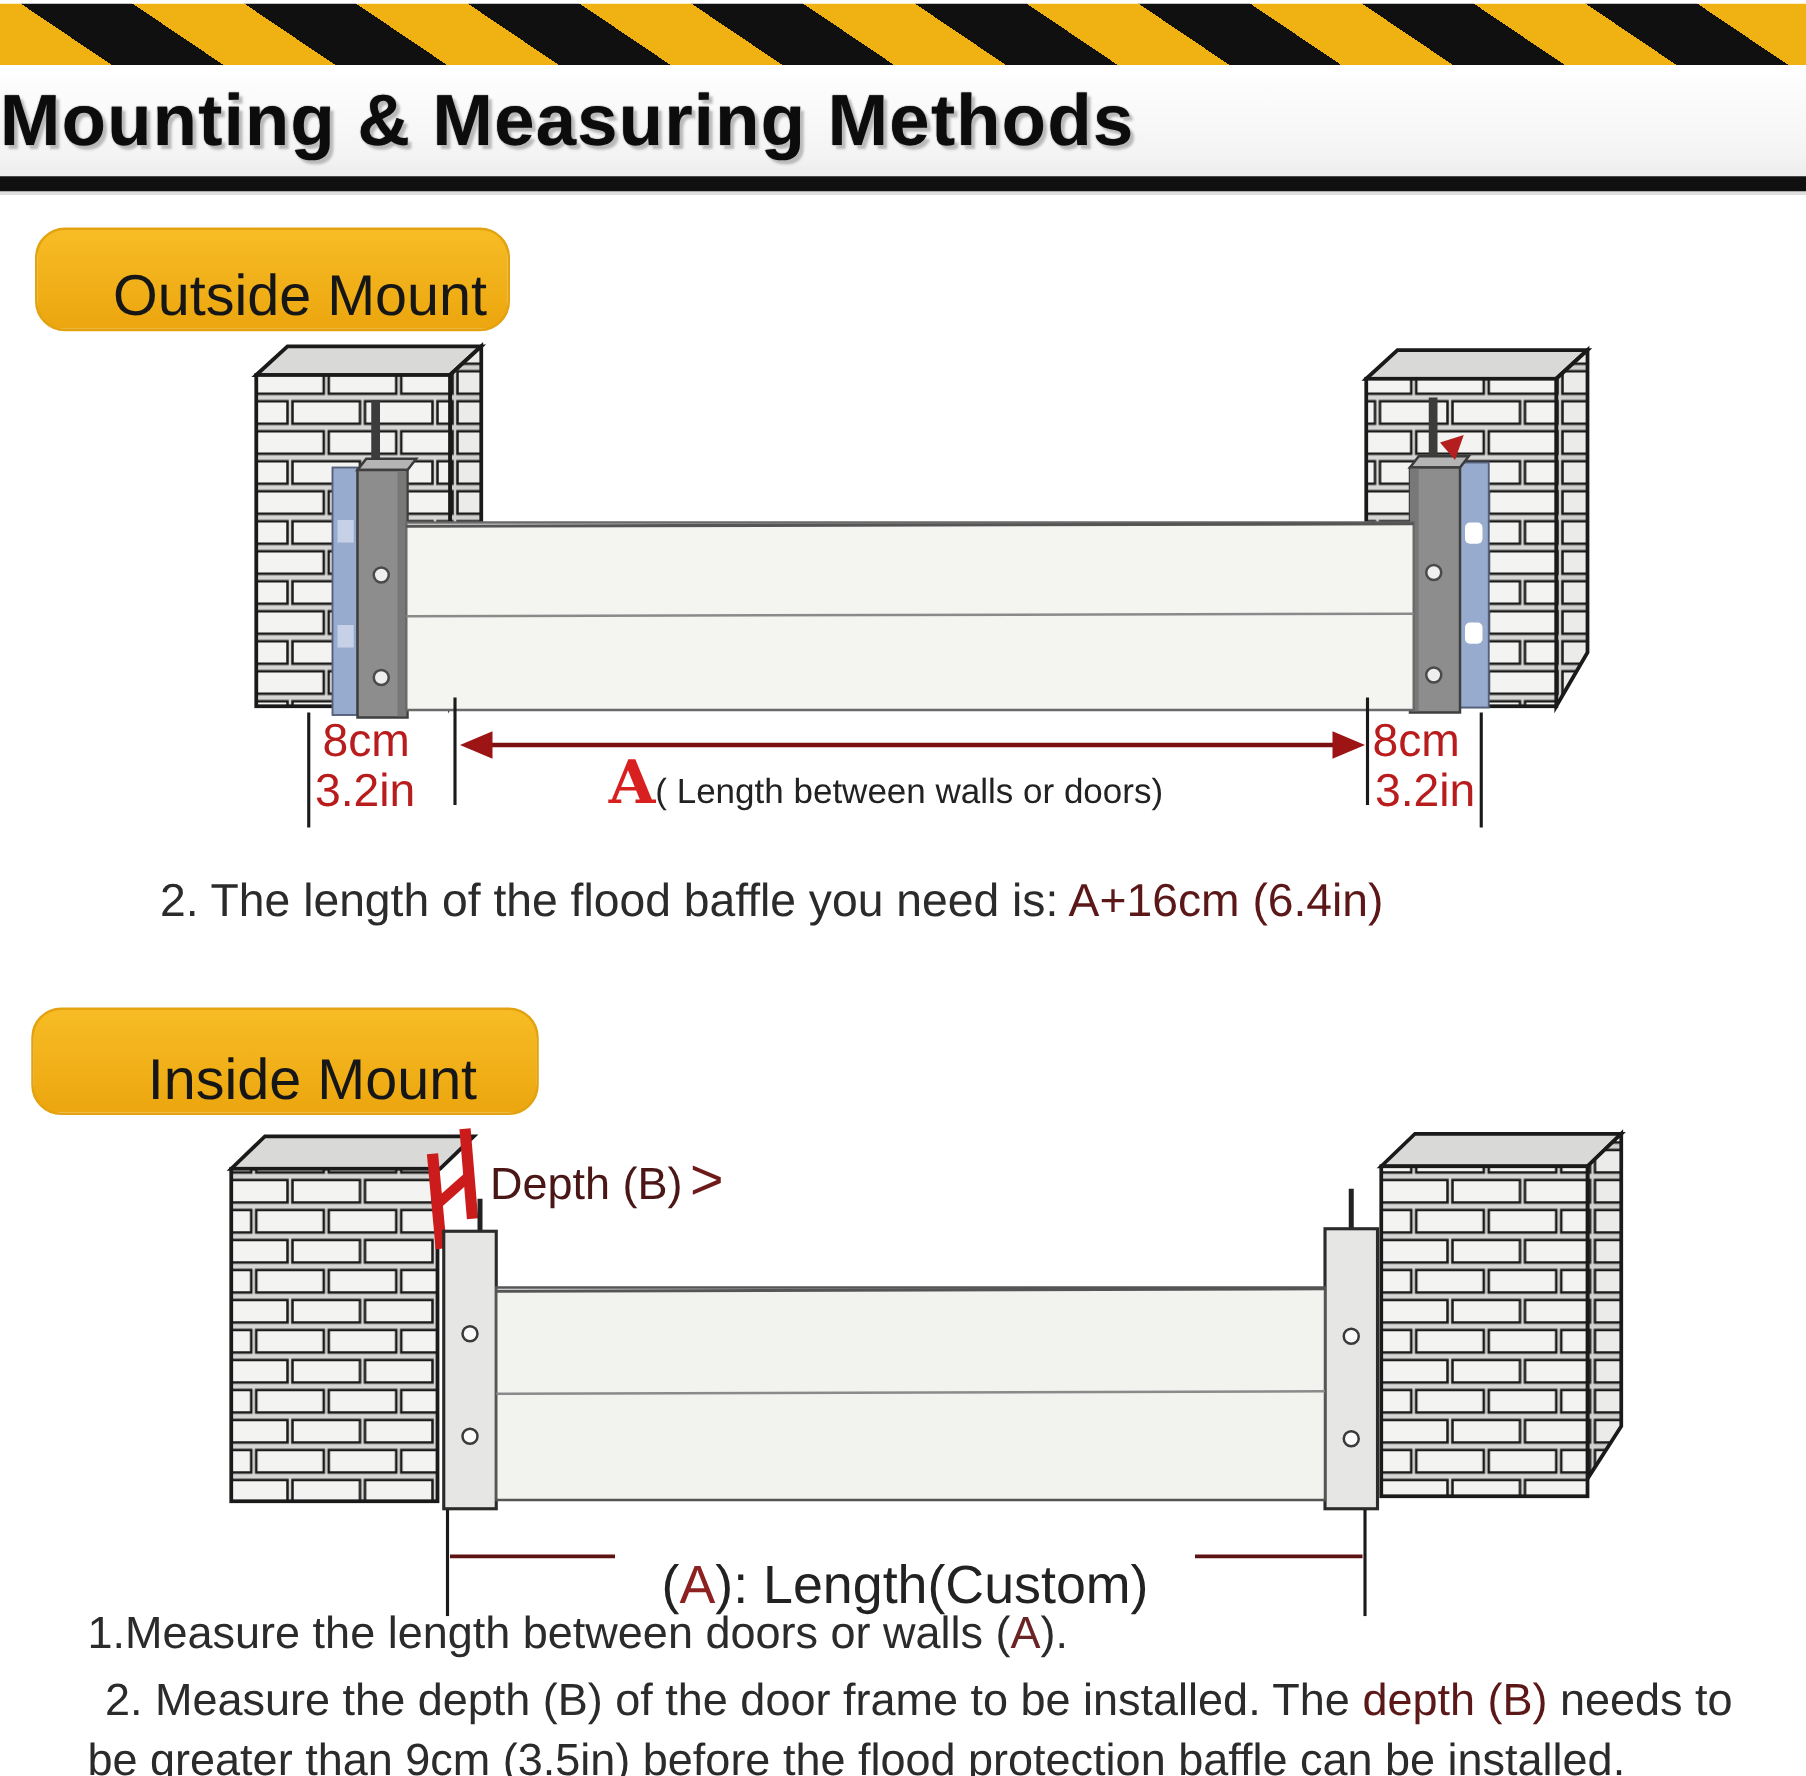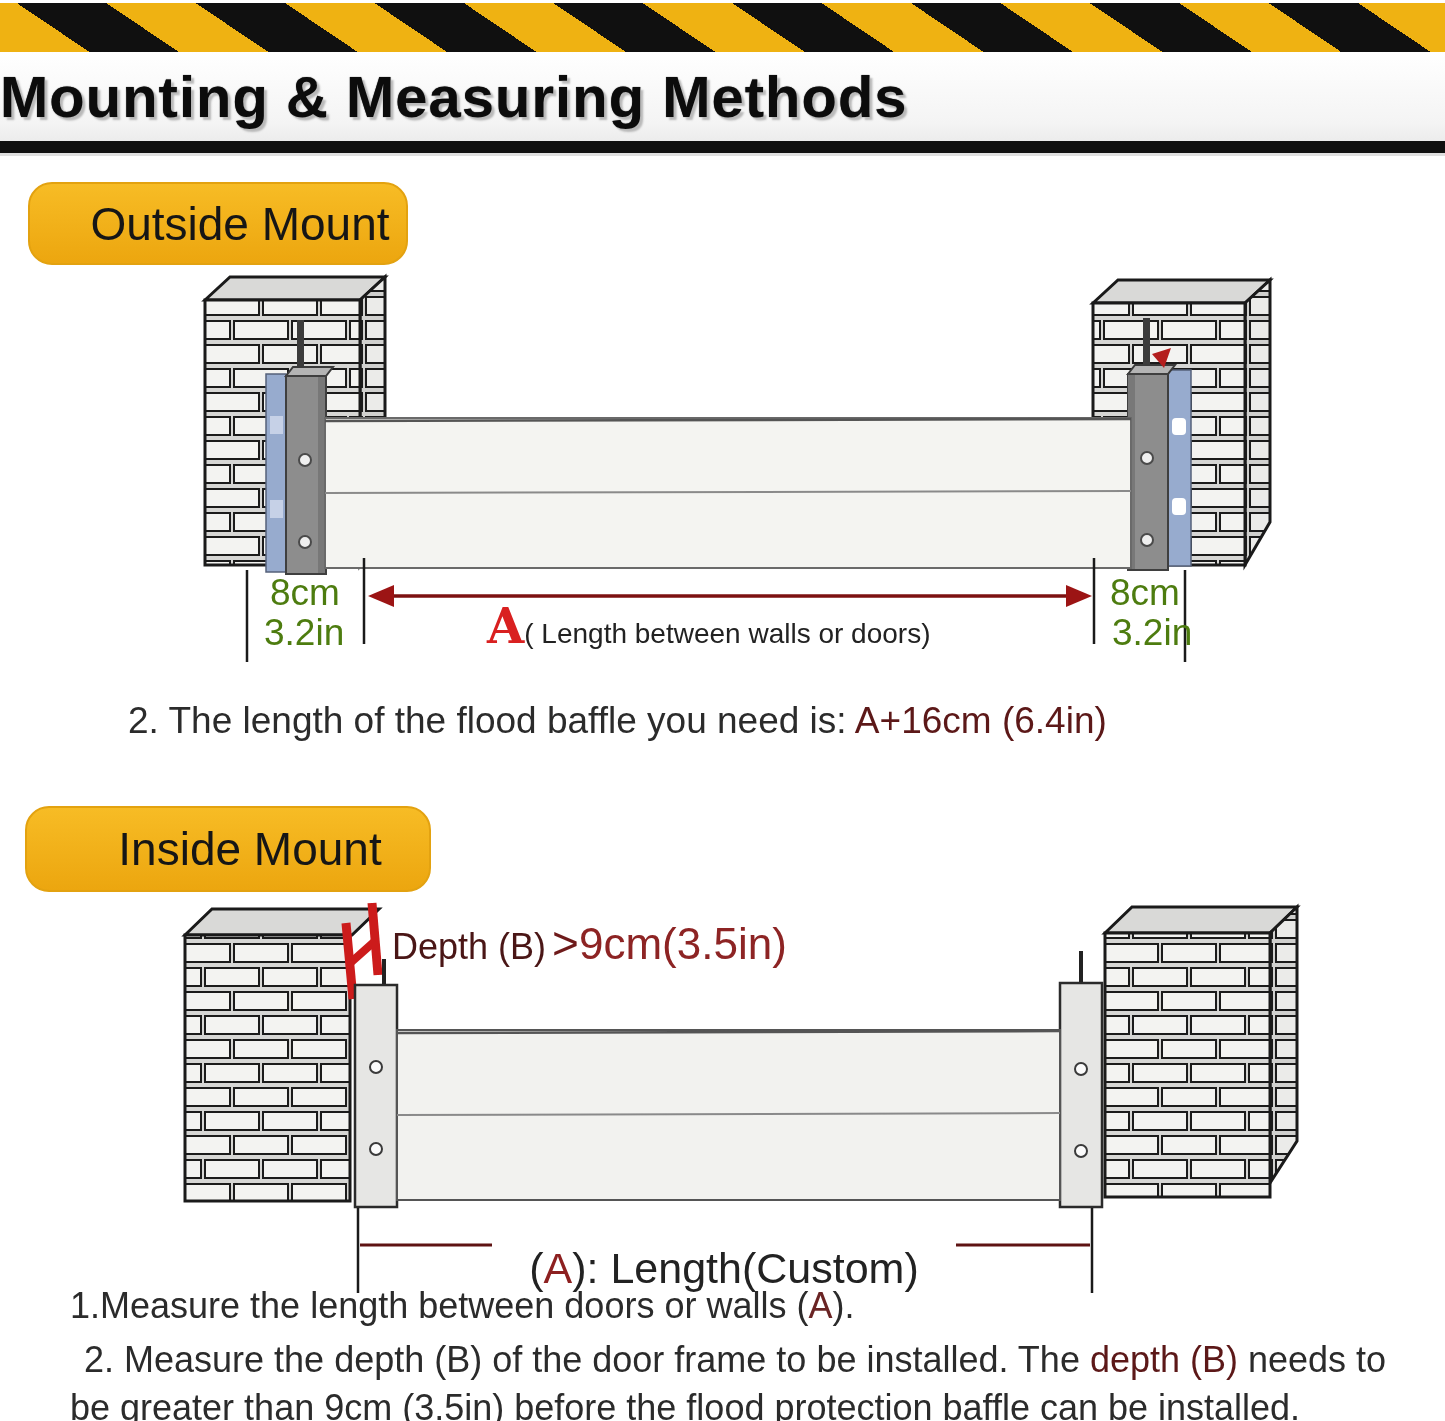--- a/index.html
+++ b/index.html
@@ -19,33 +19,33 @@
   .title {
     font-size:58px; font-weight:bold; color:#0c0c0c; letter-spacing:1px;
     text-shadow: 3px 3px 2px #b9b9b9, 0 0 1px #222;
   }
   .blackbar { position:absolute; left:0; top:141px; width:100%; height:15px; background:#101010; border-bottom:3px solid #dedede; }
 
   
   .badge {
     position:absolute; background:linear-gradient(180deg,#f7bc25,#eca60f);
     border:2px solid #e3a210; border-radius:24px;
-    display:flex; align-items:center; justify-content:center;
+    display:flex; align-items:flex-end; justify-content:center;
     font-size:46px; color:#161616;padding-left:44px;
   }
   .badge.outside { left:28px; top:182px; width:380px; height:83px; }
   .badge.inside  { left:25px; top:806px; width:406px; height:86px; }
 
   
   svg.diagram { position:absolute; left:0; width:1445px; height:400px; }
   #outside-diagram { top:270px; }
   #inside-diagram  { top:893px; }
 
   
-  .meas { position:absolute; font-size:37px; color:#4d7c0f; white-space:nowrap;margin-left:12px; }
+  .meas { position:absolute; font-size:37px; color:#b91c1c; white-space:nowrap; }
   .alabel { position:absolute; left:487px; top:598px; display:flex; align-items:baseline; white-space:nowrap; }
   .alabel .a { font-family:"DejaVu Serif", serif; font-weight:bold; font-size:48px; color:#d92020; }
   .alabel .rest { font-size:28px; color:#222;text-align:center; }
 
   .depth-label { position:absolute; left:392px; top:916px; display:flex; align-items:baseline; white-space:nowrap; }
   .depth-label .pre { font-size:36px; color:#4a1616; margin-right:6px; }
   .depth-label .gt  { font-size:46px; color:#6e1a1a; }
   .depth-label .val { font-size:44px; color:#8d2424; }
 
   .len-label { position:absolute; left:358px; top:1244px; width:732px; text-align:center;
@@ -207,21 +207,20 @@
       <line x1="358" y1="315" x2="358" y2="400" stroke="#1a1a1a" stroke-width="2.5"></line>
       <line x1="1092" y1="315" x2="1092" y2="400" stroke="#1a1a1a" stroke-width="2.5"></line>
       <line x1="360" y1="352" x2="492" y2="352" stroke="#5e1313" stroke-width="3"></line>
       <line x1="956" y1="352" x2="1090" y2="352" stroke="#5e1313" stroke-width="3"></line>
     </g>
   </svg>
 
   <div class="depth-label">
     <span class="pre">Depth (B)</span>
     <span class="gt">&gt;</span>
-    <span class="val">9cm(3.5in)</span>
   </div>
   <div class="len-label">
     <span>(</span><span class="a">A</span><span>): Length(Custom)</span>
   </div>
 
   <div class="steps inside">
     <div class="line1"><span>1.Measure the length between doors or walls (</span><span class="reda">A</span><span>).</span></div>
     <div class="line2"><span>2. Measure the depth (B) of the door frame to be installed. The </span><span class="red">depth (B)</span><span> needs to be greater than 9cm (3.5in) before the flood protection baffle can be installed.</span></div>
   </div>
 

